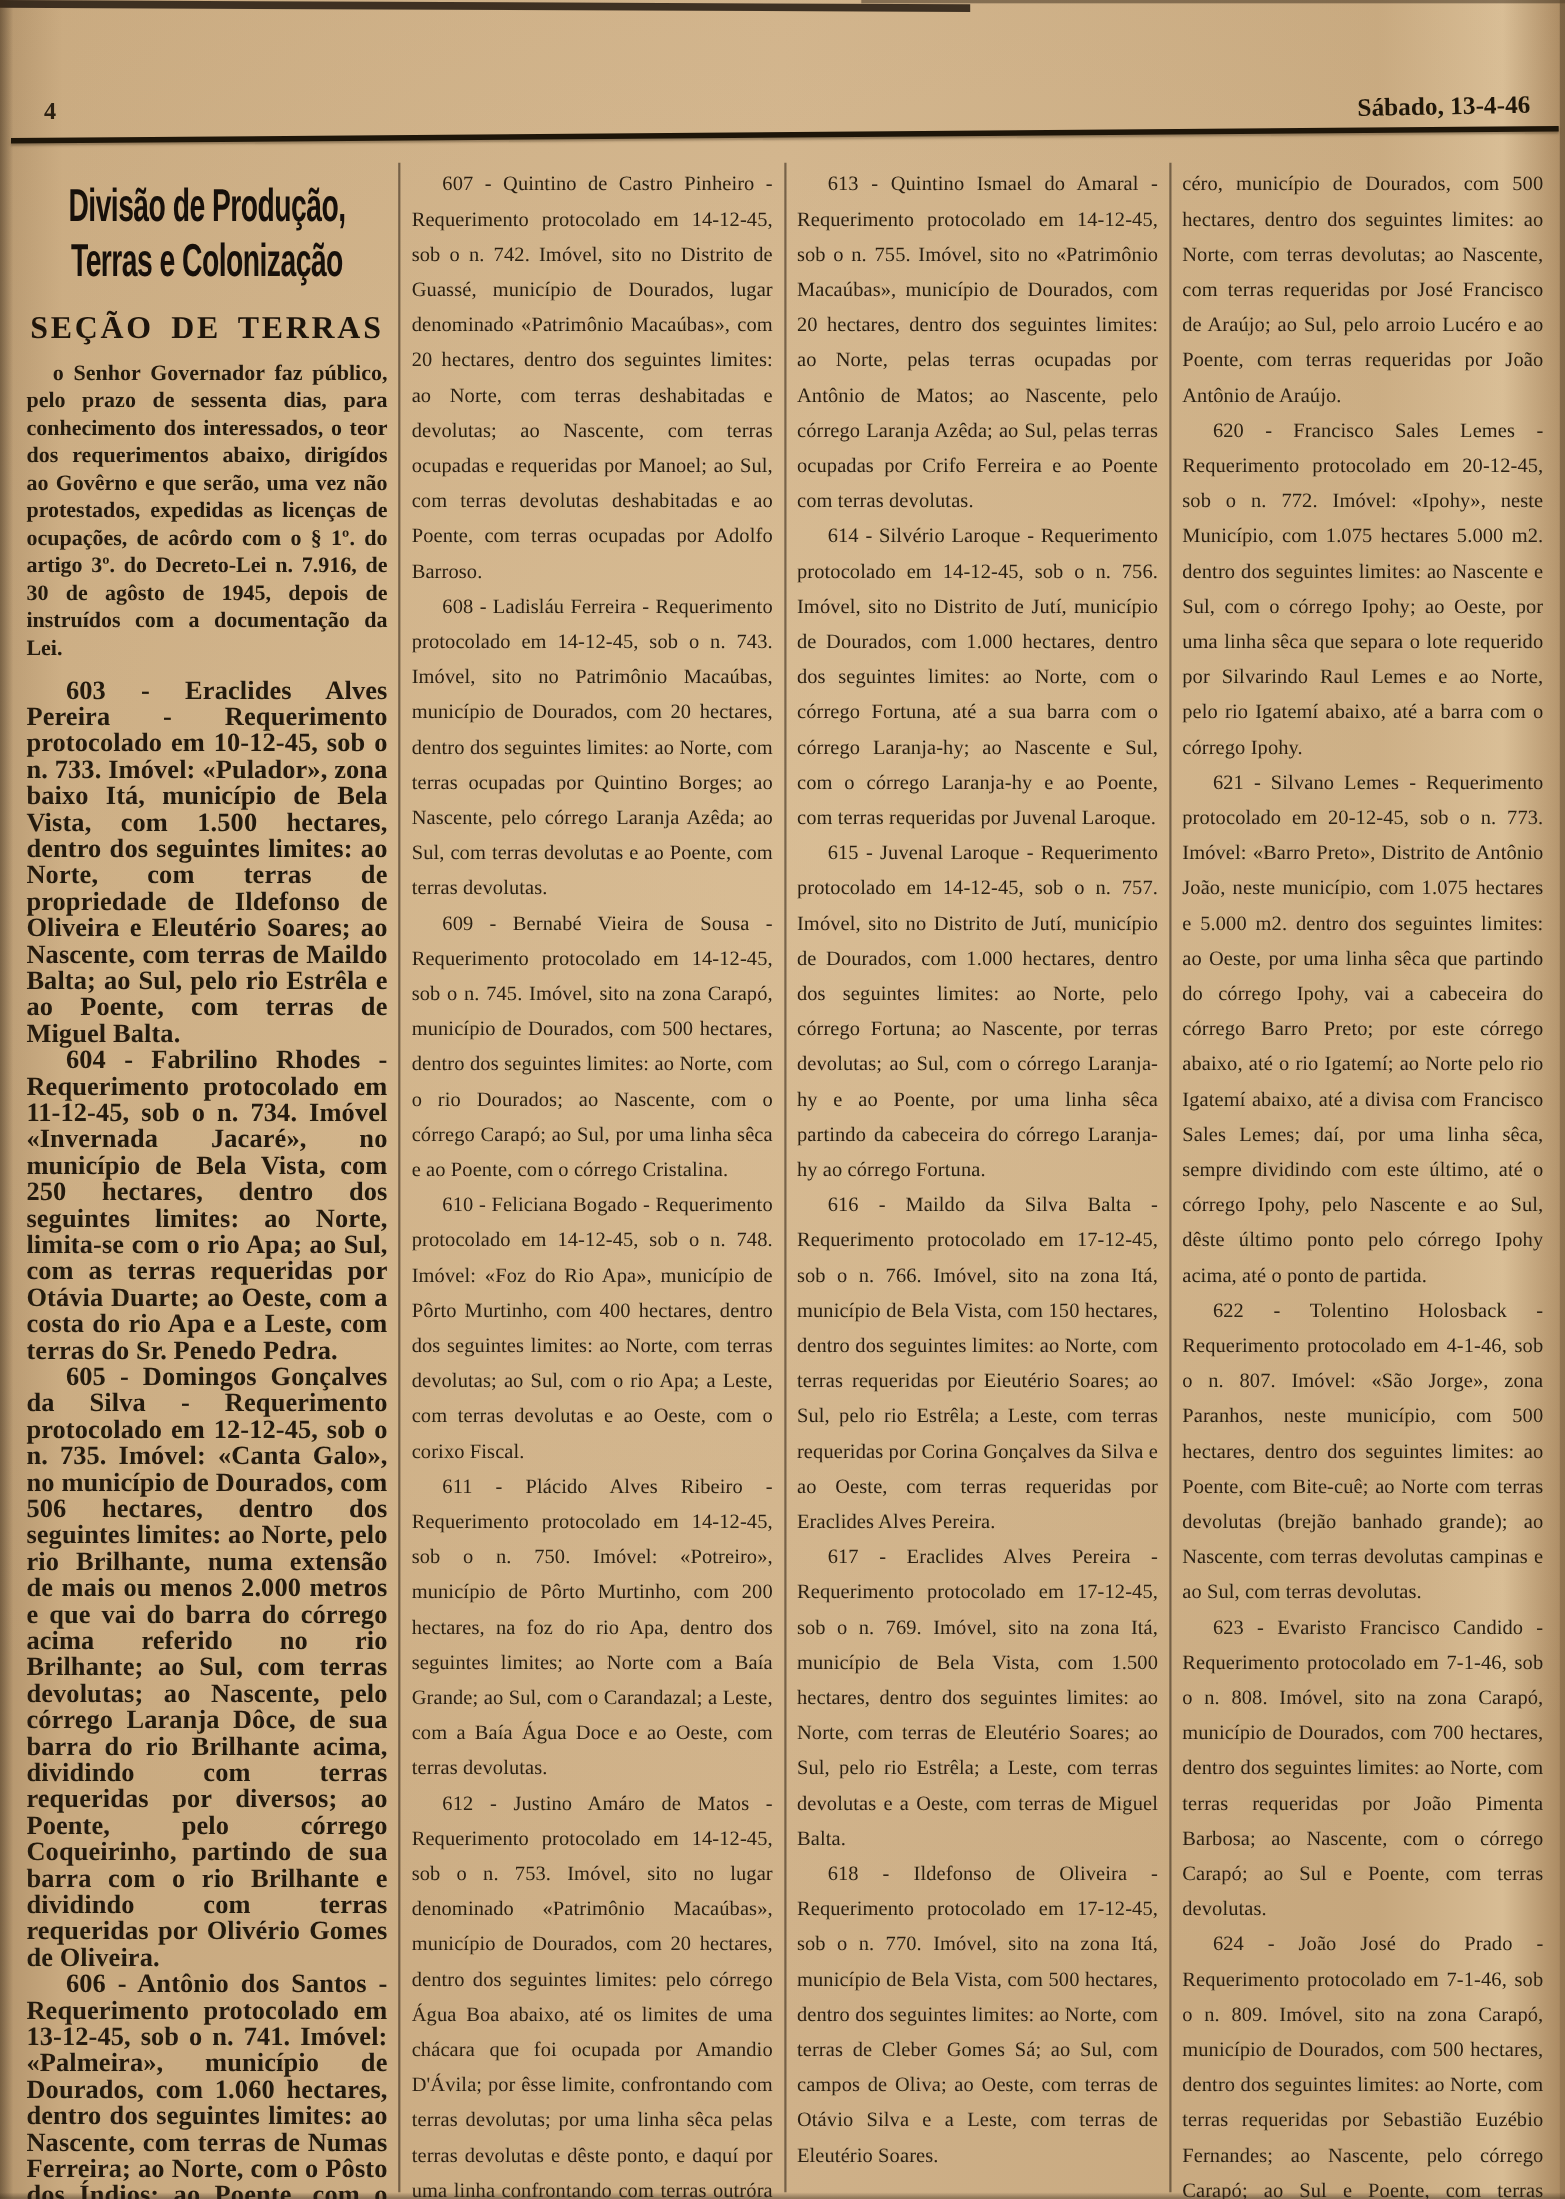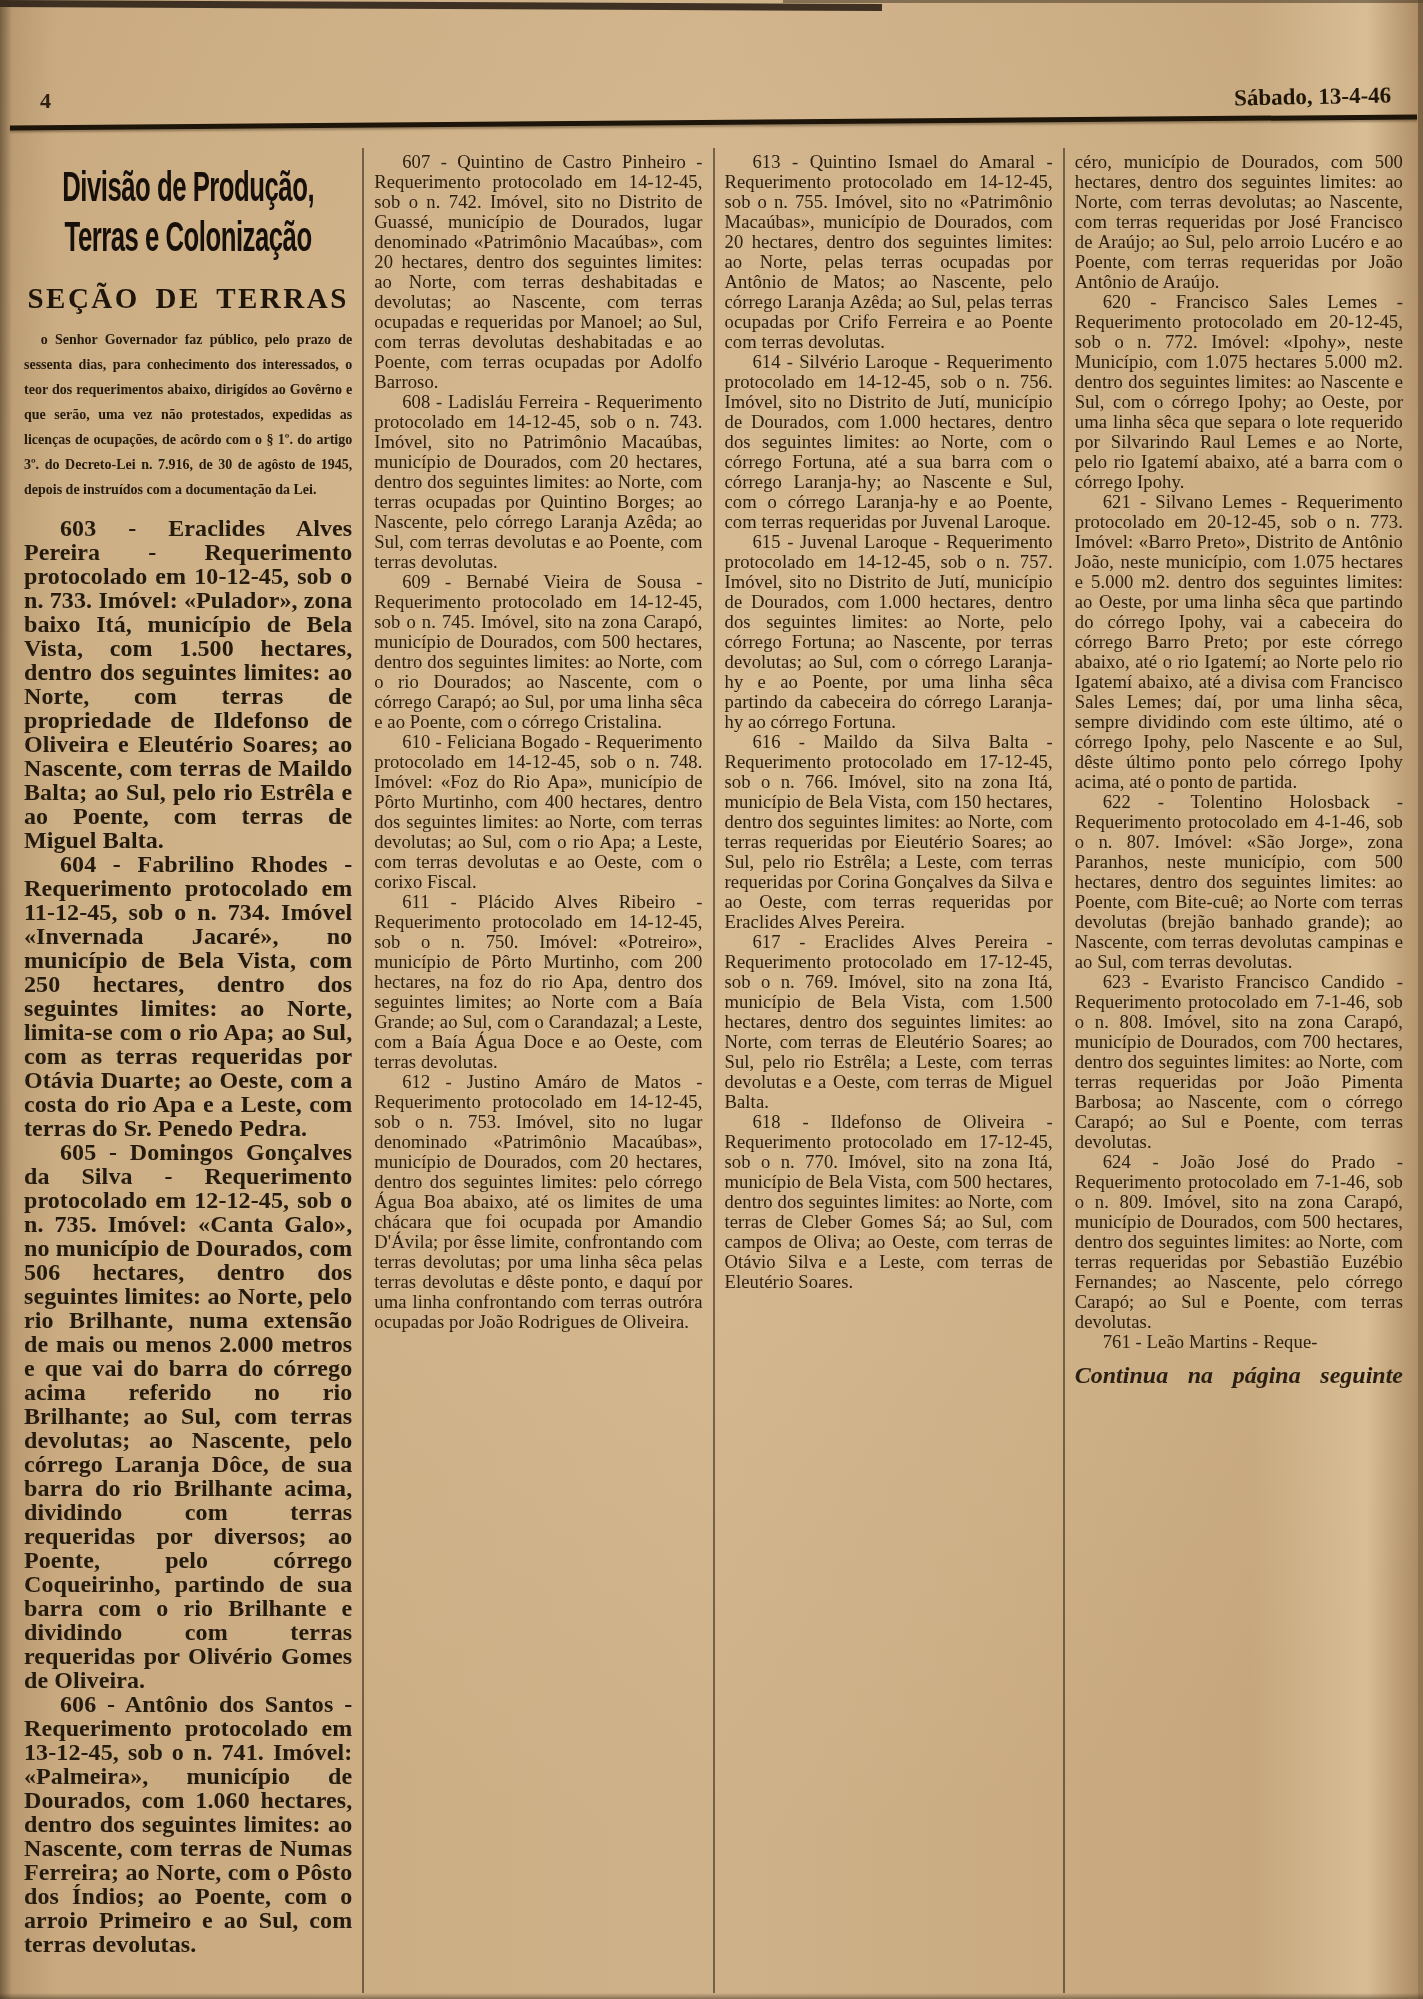--- a/index.html
+++ b/index.html
@@ -32,21 +32,21 @@
 
   .cols{
     position:absolute;top:132px;left:14px;right:10px;bottom:6px;
     display:flex;align-items:stretch;margin-top:16px;
   }
   .col{flex:1 1 0;min-width:0;padding:4px 10px 0 10px;}
   .col + .col{border-left:2px solid rgba(42,30,16,.55);}
 
   p.entry{
     margin:0;
-    font-size:18.6px;line-height:20px;
+    font-size:18.6px;line-height:32px;
     text-align:justify;
     text-indent:1.5em;
     letter-spacing:.1px;
   }
   .col-1 p.entry{font-weight:700;font-size:24px;line-height:24px;color:#241a0d;}
 
   .division-title{
     margin:10px 0 58px 0;
     font-family:"Liberation Sans",sans-serif;
     font-weight:700;
@@ -58,21 +58,21 @@
     transform-origin:50% 0;
   }
   .section-heading{
     margin:0 0 12px 0;
     text-align:center;
     font-size:29px;font-weight:700;letter-spacing:2.5px;word-spacing:6px;
     color:#1e150b;
   }
   .intro{
     margin:0 0 14px 0;
-    font-size:14px;line-height:25px;
+    font-size:20px;line-height:25px;
     font-weight:700;
     text-align:justify;text-indent:1.2em;
     color:#241a0d;
   }
   .continuation-note{
     margin:10px 0 0 0;
     font-size:24px;line-height:26px;
     font-weight:700;font-style:italic;
     text-align:justify;
     -moz-text-align-last:justify;text-align-last:justify;

